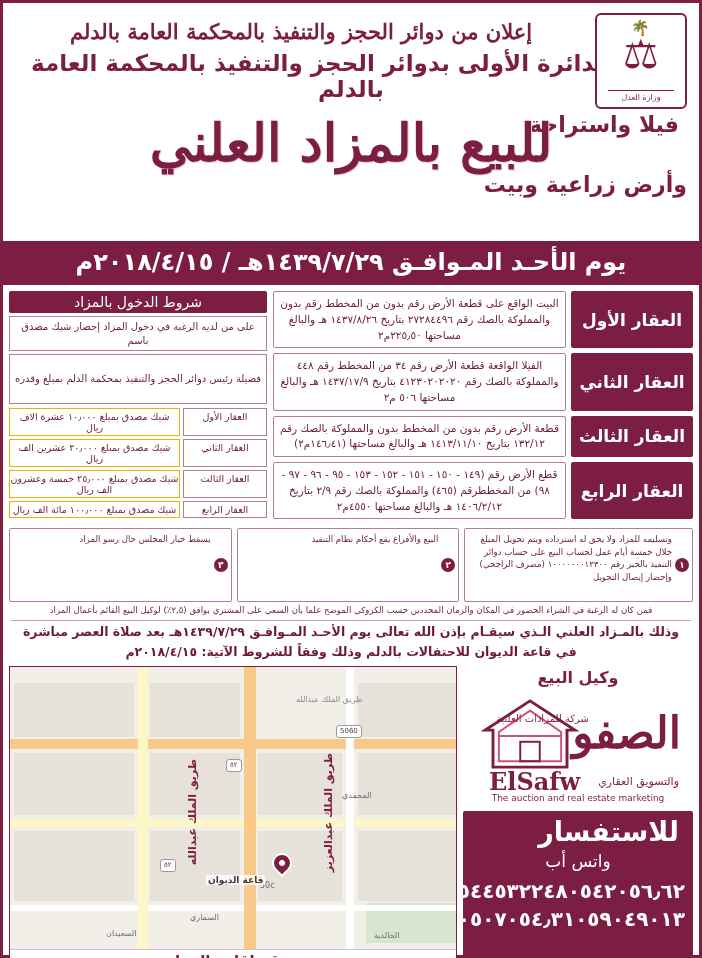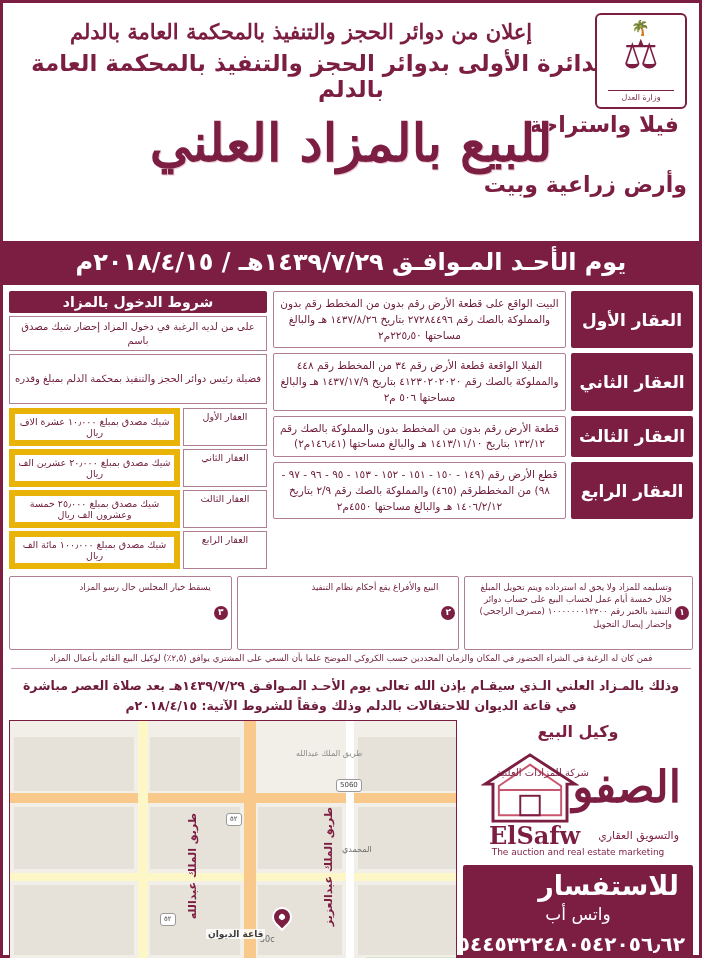--- a/index.html
+++ b/index.html
@@ -129,42 +129,42 @@
     font-size: 10.5px;
     line-height: 1.5;
     padding: 4px 6px;
     color: #6d1a3a;
     text-align: center;
   }
 
   
   .cond-title {
     background: #7b1e42; color: #fff;
-    text-align: center; font-size: 14px; font-weight: bold;
+    text-align: center; font-size: 14px; font-weight: normal;
     padding: 3px 0; border-radius: 2px;
   }
   .cond-line {
     border: 1px solid #b07f96;
     font-size: 10px;
     text-align: center;
     padding: 3px 4px;
     margin-top: 3px;
     line-height: 1.35;
   }
   .cond-line.tall { padding: 17px 4px; font-size: 10px; }
   .deposit-table { margin-top: 4px; }
   .dep-row {
     display: flex; flex-direction: row; gap: 3px; margin-bottom: 3px;
   }
   .dep-name {
     width: 84px; border: 1px solid #b07f96; font-size: 9.5px;
     text-align: center; padding: 2px 0; background:#fff;
   }
   .dep-val {
-    flex: 1; border: 6px solid #eab308; font-size: 9.5px;
+    flex: 1; border: 1px solid #eab308; font-size: 9.5px;
     text-align: center; padding: 2px 0;
   }
 
   
   .terms {
     display: flex; flex-direction: row; gap: 5px;
     padding: 4px 6px 0 6px;
   }
   .term-box {
     position: relative;
@@ -193,21 +193,21 @@
     padding: 3px 8px 0 8px;
     font-size: 8.6px;
     text-align: center;
     color: #6d1a3a;
   }
 
   
   .closing {
     margin: 5px 8px 0 8px;
     border-top: 1px solid #c79bad;
-    padding-top: 7px;
+    padding-top: 1px;
     text-align: center;
     font-size: 12.5px;
     font-weight: bold;
     line-height: 1.6;
     color: #6d1a3a;
   }
 
   
   .bottom {
     display: flex; flex-direction: row;

